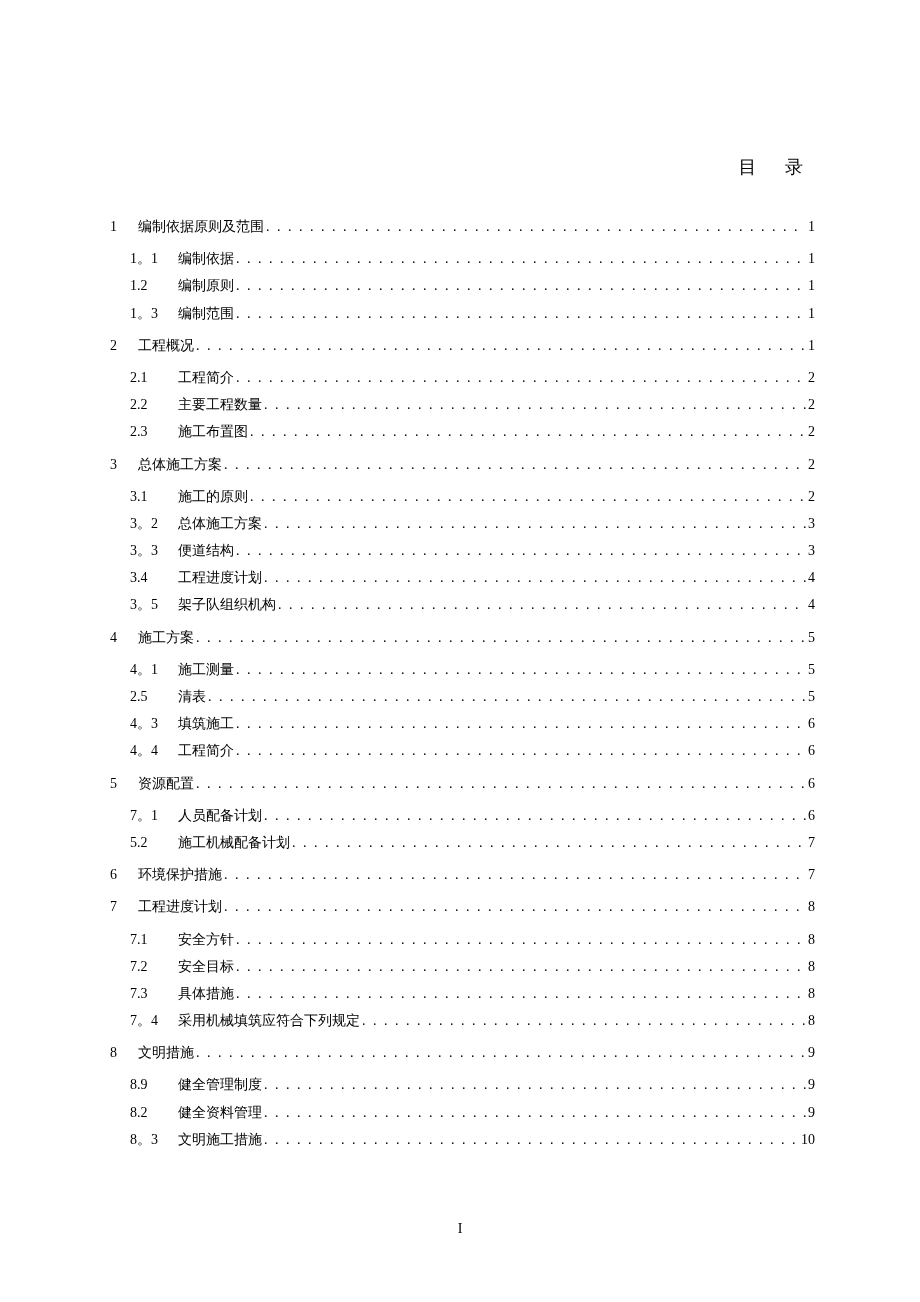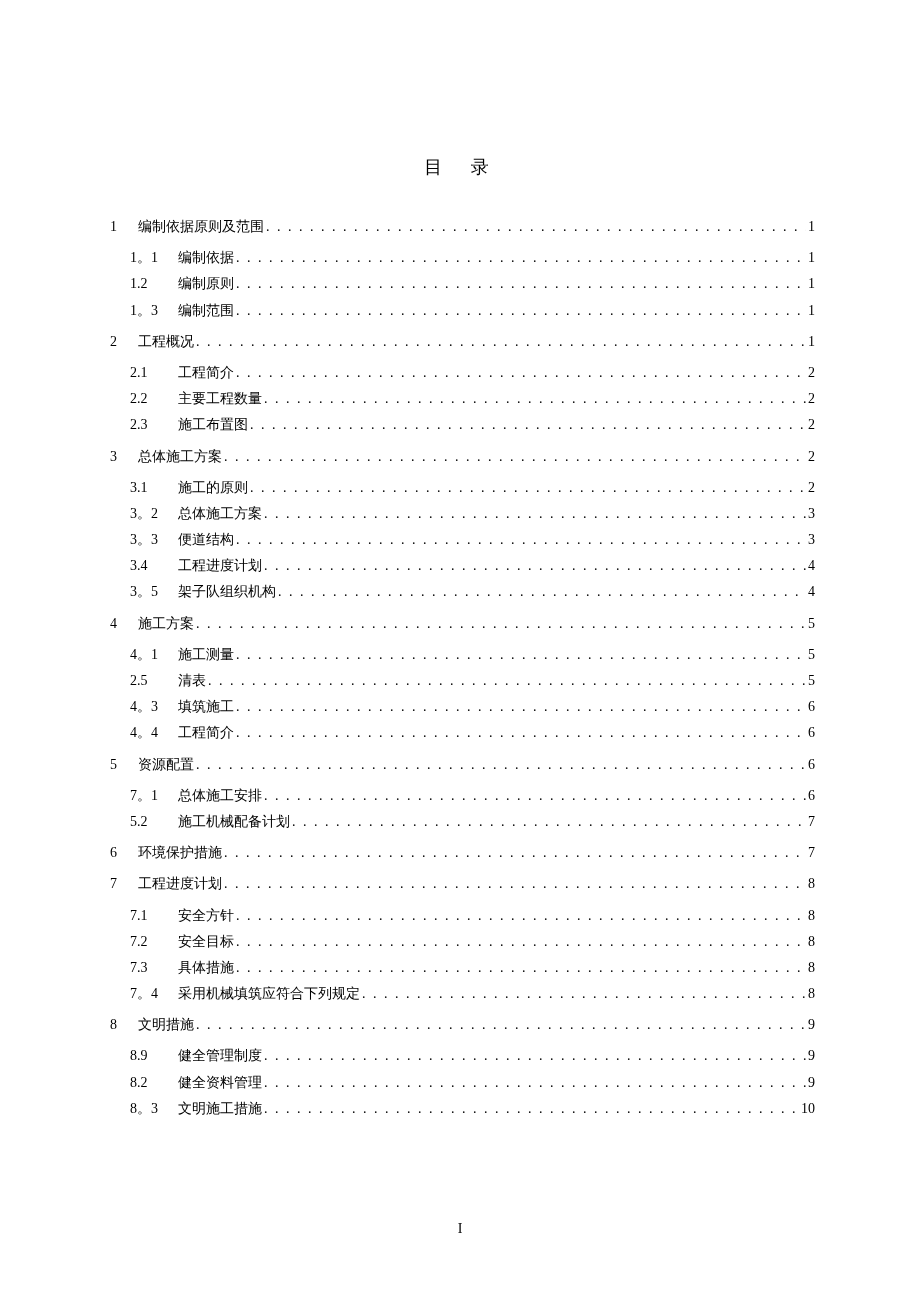--- a/index.html
+++ b/index.html
@@ -12,21 +12,21 @@
       height: 1302px;
       background: #ffffff;
       font-family: "SimSun", "宋体", serif;
       color: #000000;
       position: relative;
     }
     .page {
       padding: 155px 105px 0 110px;
     }
     .title {
-      text-align: center;
+      text-align: right;
       font-size: 18px;
       letter-spacing: 12px;
       margin-bottom: 35px;
     }
     .toc-entry {
       display: flex;
       align-items: baseline;
       font-size: 14px;
       line-height: 1.8;
       margin-bottom: 1px;
@@ -41,20 +41,21 @@
     }
     .toc-num {
       white-space: nowrap;
       min-width: 48px;
     }
     .toc-entry.level-1 .toc-num {
       min-width: 28px;
     }
     .toc-label {
       white-space: nowrap;
+      font-family: Liberation Mono, monospace;
     }
     .toc-dots {
       flex: 1;
       overflow: hidden;
       white-space: nowrap;
       font-size: 14px;
       letter-spacing: 2px;
       padding: 0 2px;
     }
     .toc-page {
@@ -192,21 +193,21 @@
         <span class="toc-page">6</span>
       </div>
       <div class="toc-entry level-1">
         <span class="toc-num">5</span>
         <span class="toc-label">资源配置</span>
         <span class="toc-dots">. . . . . . . . . . . . . . . . . . . . . . . . . . . . . . . . . . . . . . . . . . . . . . . . . . . . . . . . . . . . . . . . . . . . . . . . . . . . . . . . . . . . . . . . . . . . . . . . . . . . . . . . . . . . . . . . . . . . . . . . . . . . . . . . . . . . . . . . . . . . . . . . . . . . . . . . . . . . . . . . . . . . . . . . . . . . . . . . . . . . . . . . . . . . . . . . . . . . . . . . </span>
         <span class="toc-page">6</span>
       </div>
       <div class="toc-entry level-2">
         <span class="toc-num">7。1</span>
-        <span class="toc-label">总体施工安排</span>
+        <span class="toc-label">人员配备计划</span>
         <span class="toc-dots">. . . . . . . . . . . . . . . . . . . . . . . . . . . . . . . . . . . . . . . . . . . . . . . . . . . . . . . . . . . . . . . . . . . . . . . . . . . . . . . . . . . . . . . . . . . . . . . . . . . . . . . . . . . . . . . . . . . . . . . . . . . . . . . . . . . . . . . . . . . . . . . . . . . . . . . . . . . . . . . . . . . . . . . . . . . . . . . . . . . . . . . . . . . . . . . . . . . . . . . . </span>
         <span class="toc-page">6</span>
       </div>
       <div class="toc-entry level-2">
         <span class="toc-num">5.2</span>
         <span class="toc-label">施工机械配备计划</span>
         <span class="toc-dots">. . . . . . . . . . . . . . . . . . . . . . . . . . . . . . . . . . . . . . . . . . . . . . . . . . . . . . . . . . . . . . . . . . . . . . . . . . . . . . . . . . . . . . . . . . . . . . . . . . . . . . . . . . . . . . . . . . . . . . . . . . . . . . . . . . . . . . . . . . . . . . . . . . . . . . . . . . . . . . . . . . . . . . . . . . . . . . . . . . . . . . . . . . . . . . . . . . . . . . . . </span>
         <span class="toc-page">7</span>
       </div>
       <div class="toc-entry level-1">

